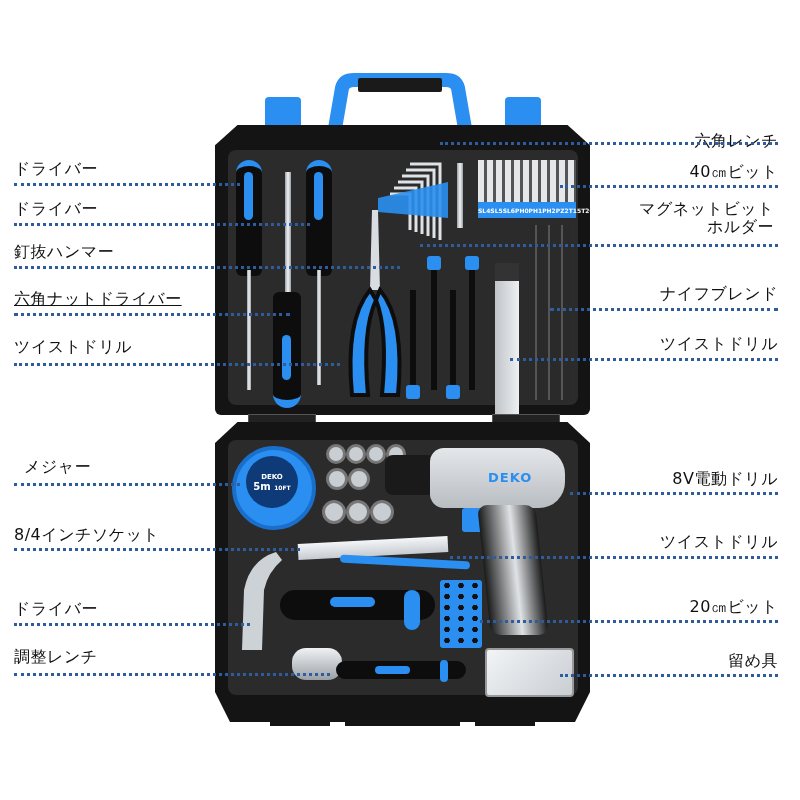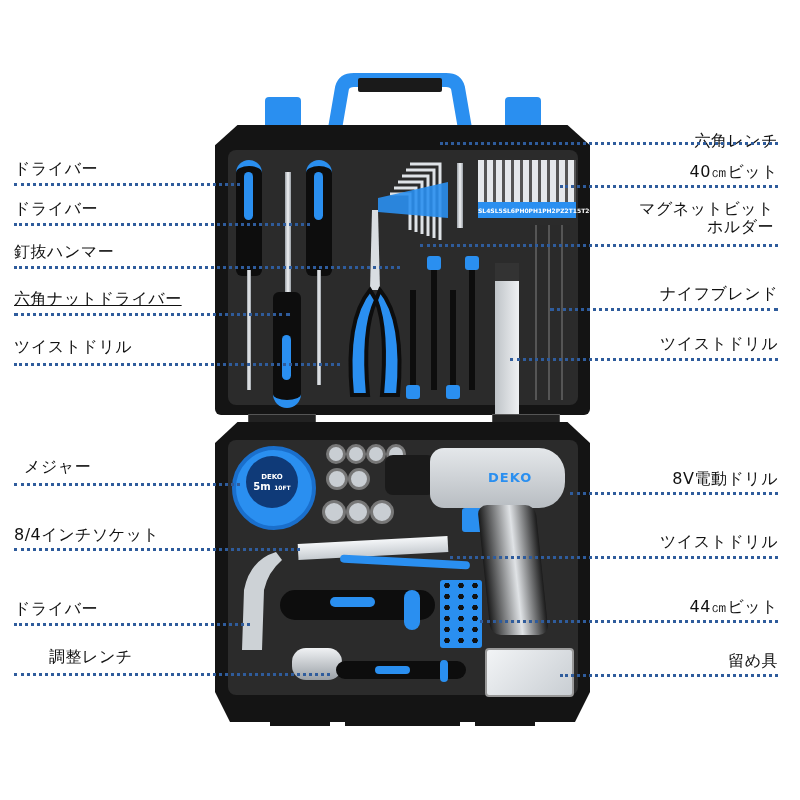--- a/index.html
+++ b/index.html
@@ -170,21 +170,21 @@
 
 <div class="label" style="left:24px;top:458px;">メジャー</div>
 <div class="leader" style="left:14px;top:483px;width:226px;"></div>
 
 <div class="label" style="left:14px;top:526px;">8/4インチソケット</div>
 <div class="leader" style="left:14px;top:548px;width:286px;"></div>
 
 <div class="label" style="left:14px;top:600px;">ドライバー</div>
 <div class="leader" style="left:14px;top:623px;width:236px;"></div>
 
-<div class="label" style="left:14px;top:648px;margin-left:35px;">調整レンチ</div>
+<div class="label" style="left:14px;top:648px;">調整レンチ</div>
 <div class="leader" style="left:14px;top:673px;width:316px;"></div>
 
 <div class="label right" style="right:22px;top:132px;">六角レンチ</div>
 <div class="leader" style="left:440px;top:142px;width:338px;"></div>
 
 <div class="label right" style="right:22px;top:163px;">40㎝ビット</div>
 <div class="leader" style="left:560px;top:185px;width:218px;"></div>
 
 <div class="label right" style="right:26px;top:200px;">
   <div>マグネットビット</div>
@@ -197,17 +197,17 @@
 
 <div class="label right" style="right:22px;top:335px;">ツイストドリル</div>
 <div class="leader" style="left:510px;top:358px;width:268px;"></div>
 
 <div class="label right" style="right:22px;top:470px;">8V電動ドリル</div>
 <div class="leader" style="left:570px;top:492px;width:208px;"></div>
 
 <div class="label right" style="right:22px;top:533px;">ツイストドリル</div>
 <div class="leader" style="left:450px;top:556px;width:328px;"></div>
 
-<div class="label right" style="right:22px;top:598px;">44㎝ビット</div>
+<div class="label right" style="right:22px;top:598px;">20㎝ビット</div>
 <div class="leader" style="left:480px;top:620px;width:298px;"></div>
 
 <div class="label right" style="right:22px;top:652px;">留め具</div>
 <div class="leader" style="left:560px;top:674px;width:218px;"></div>
 
 </body></html>

